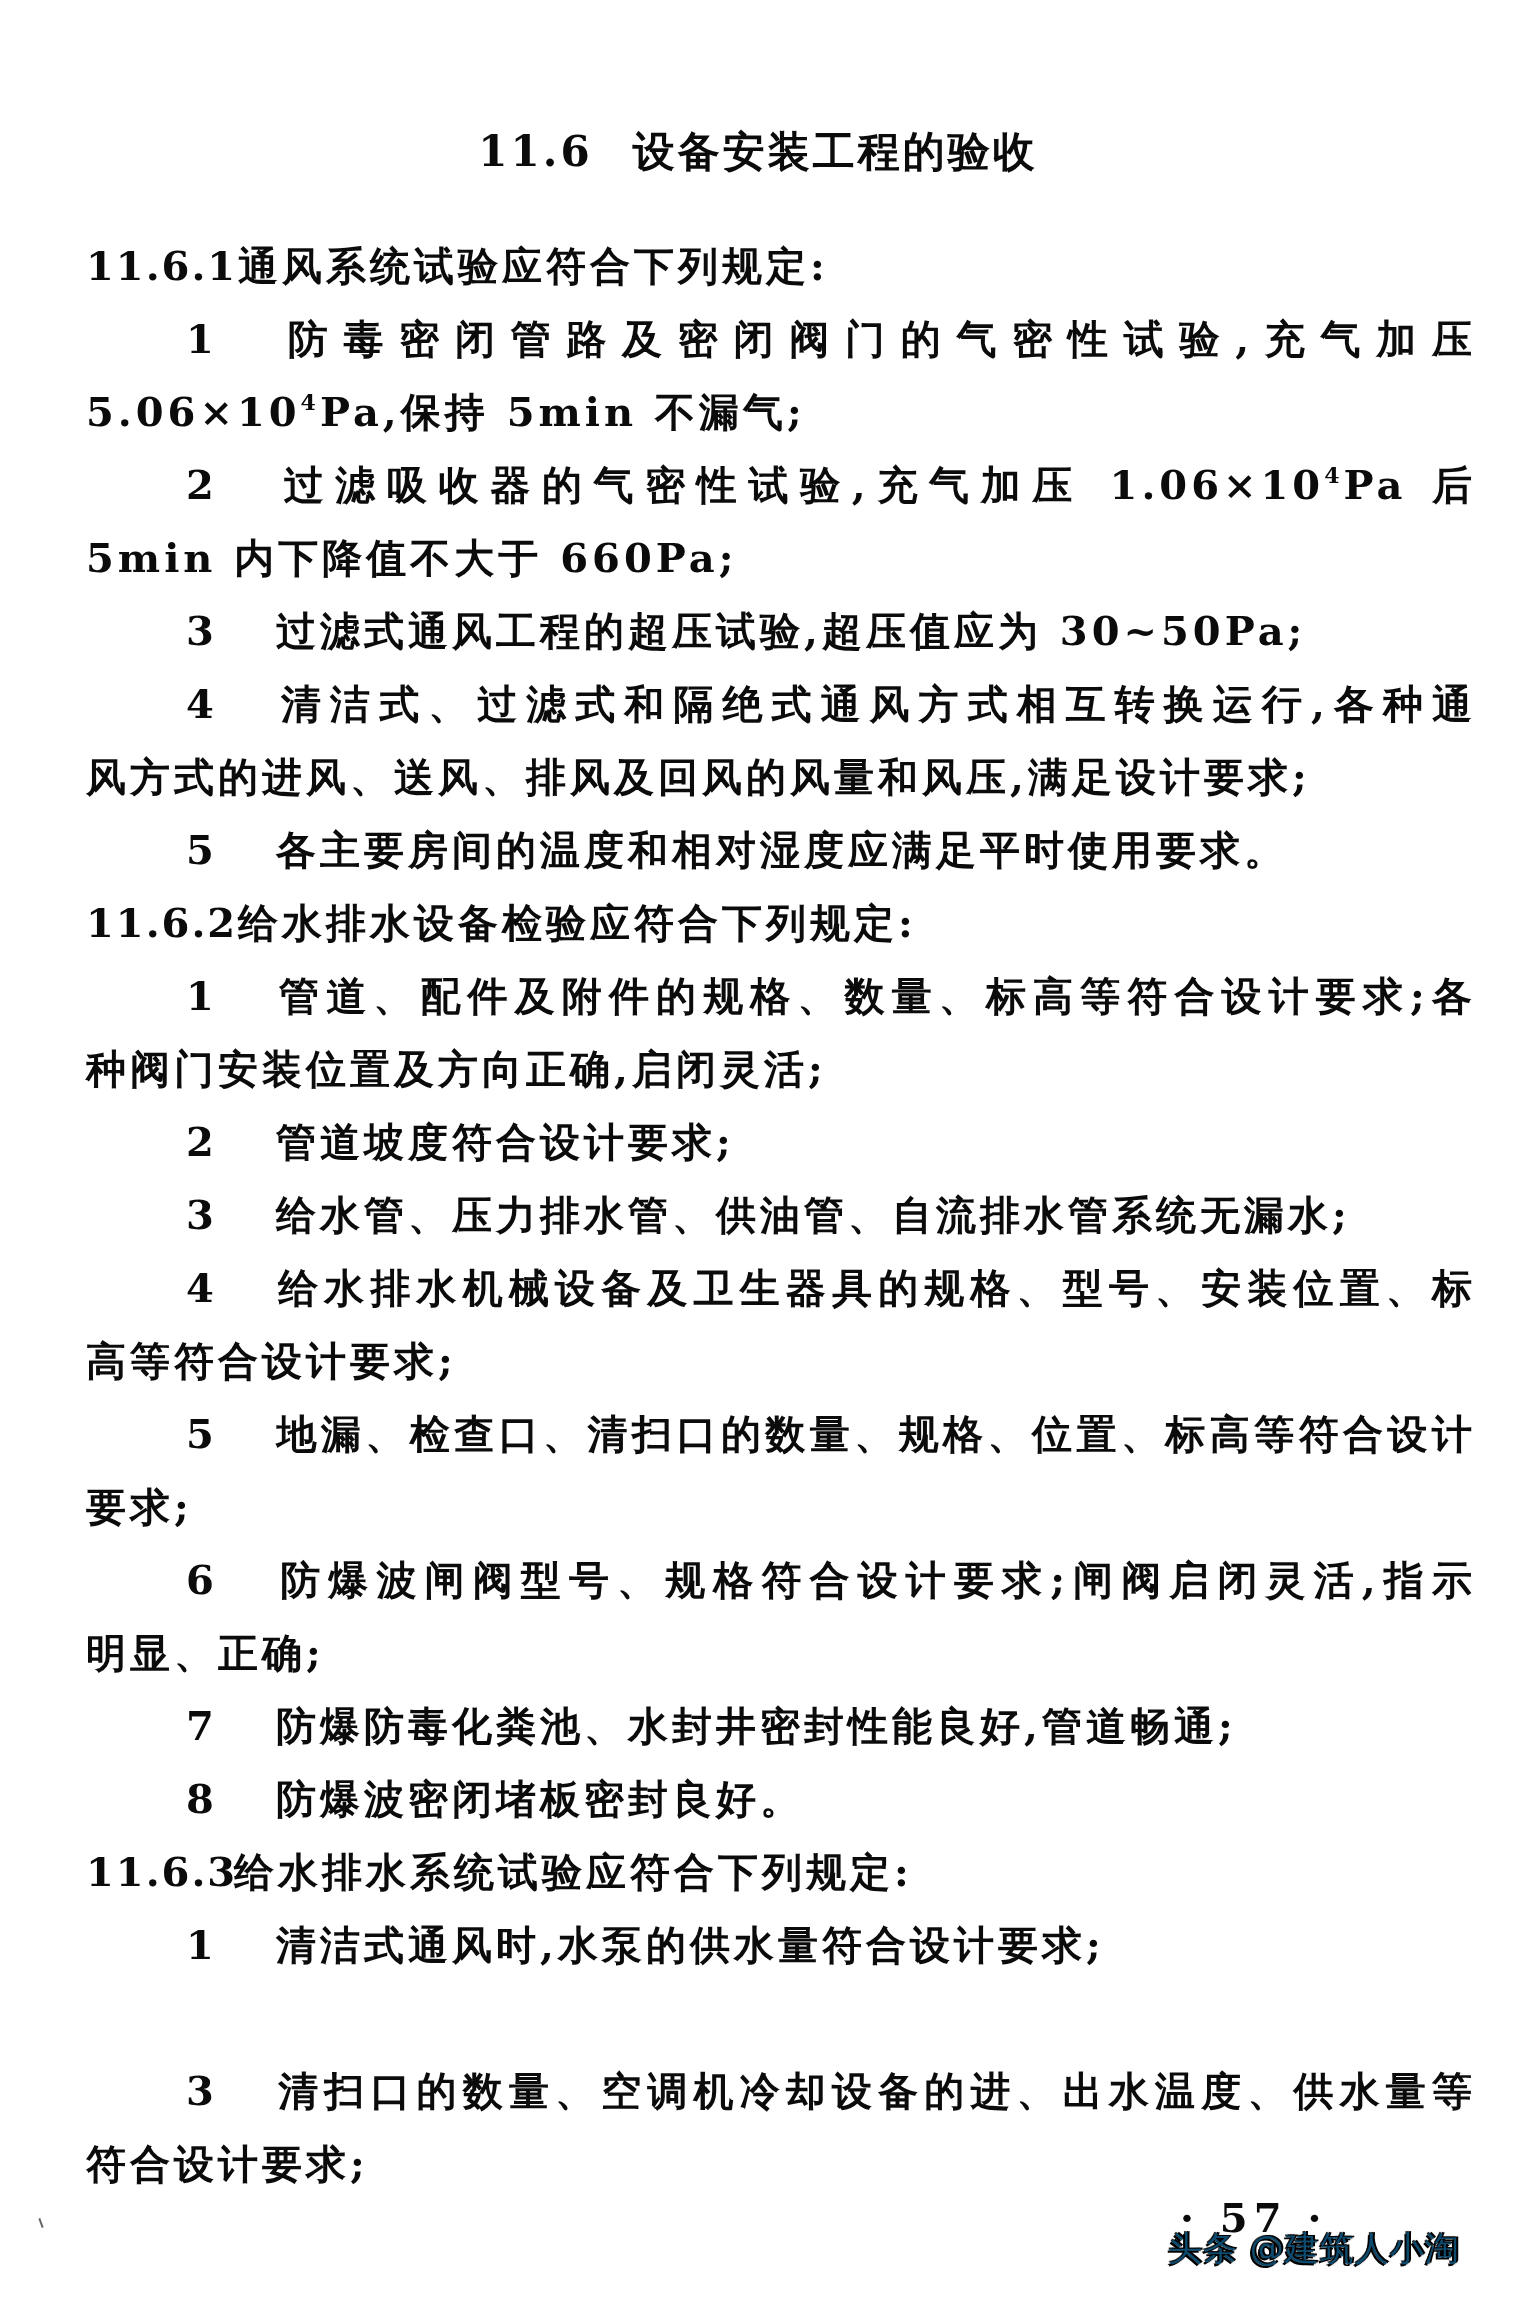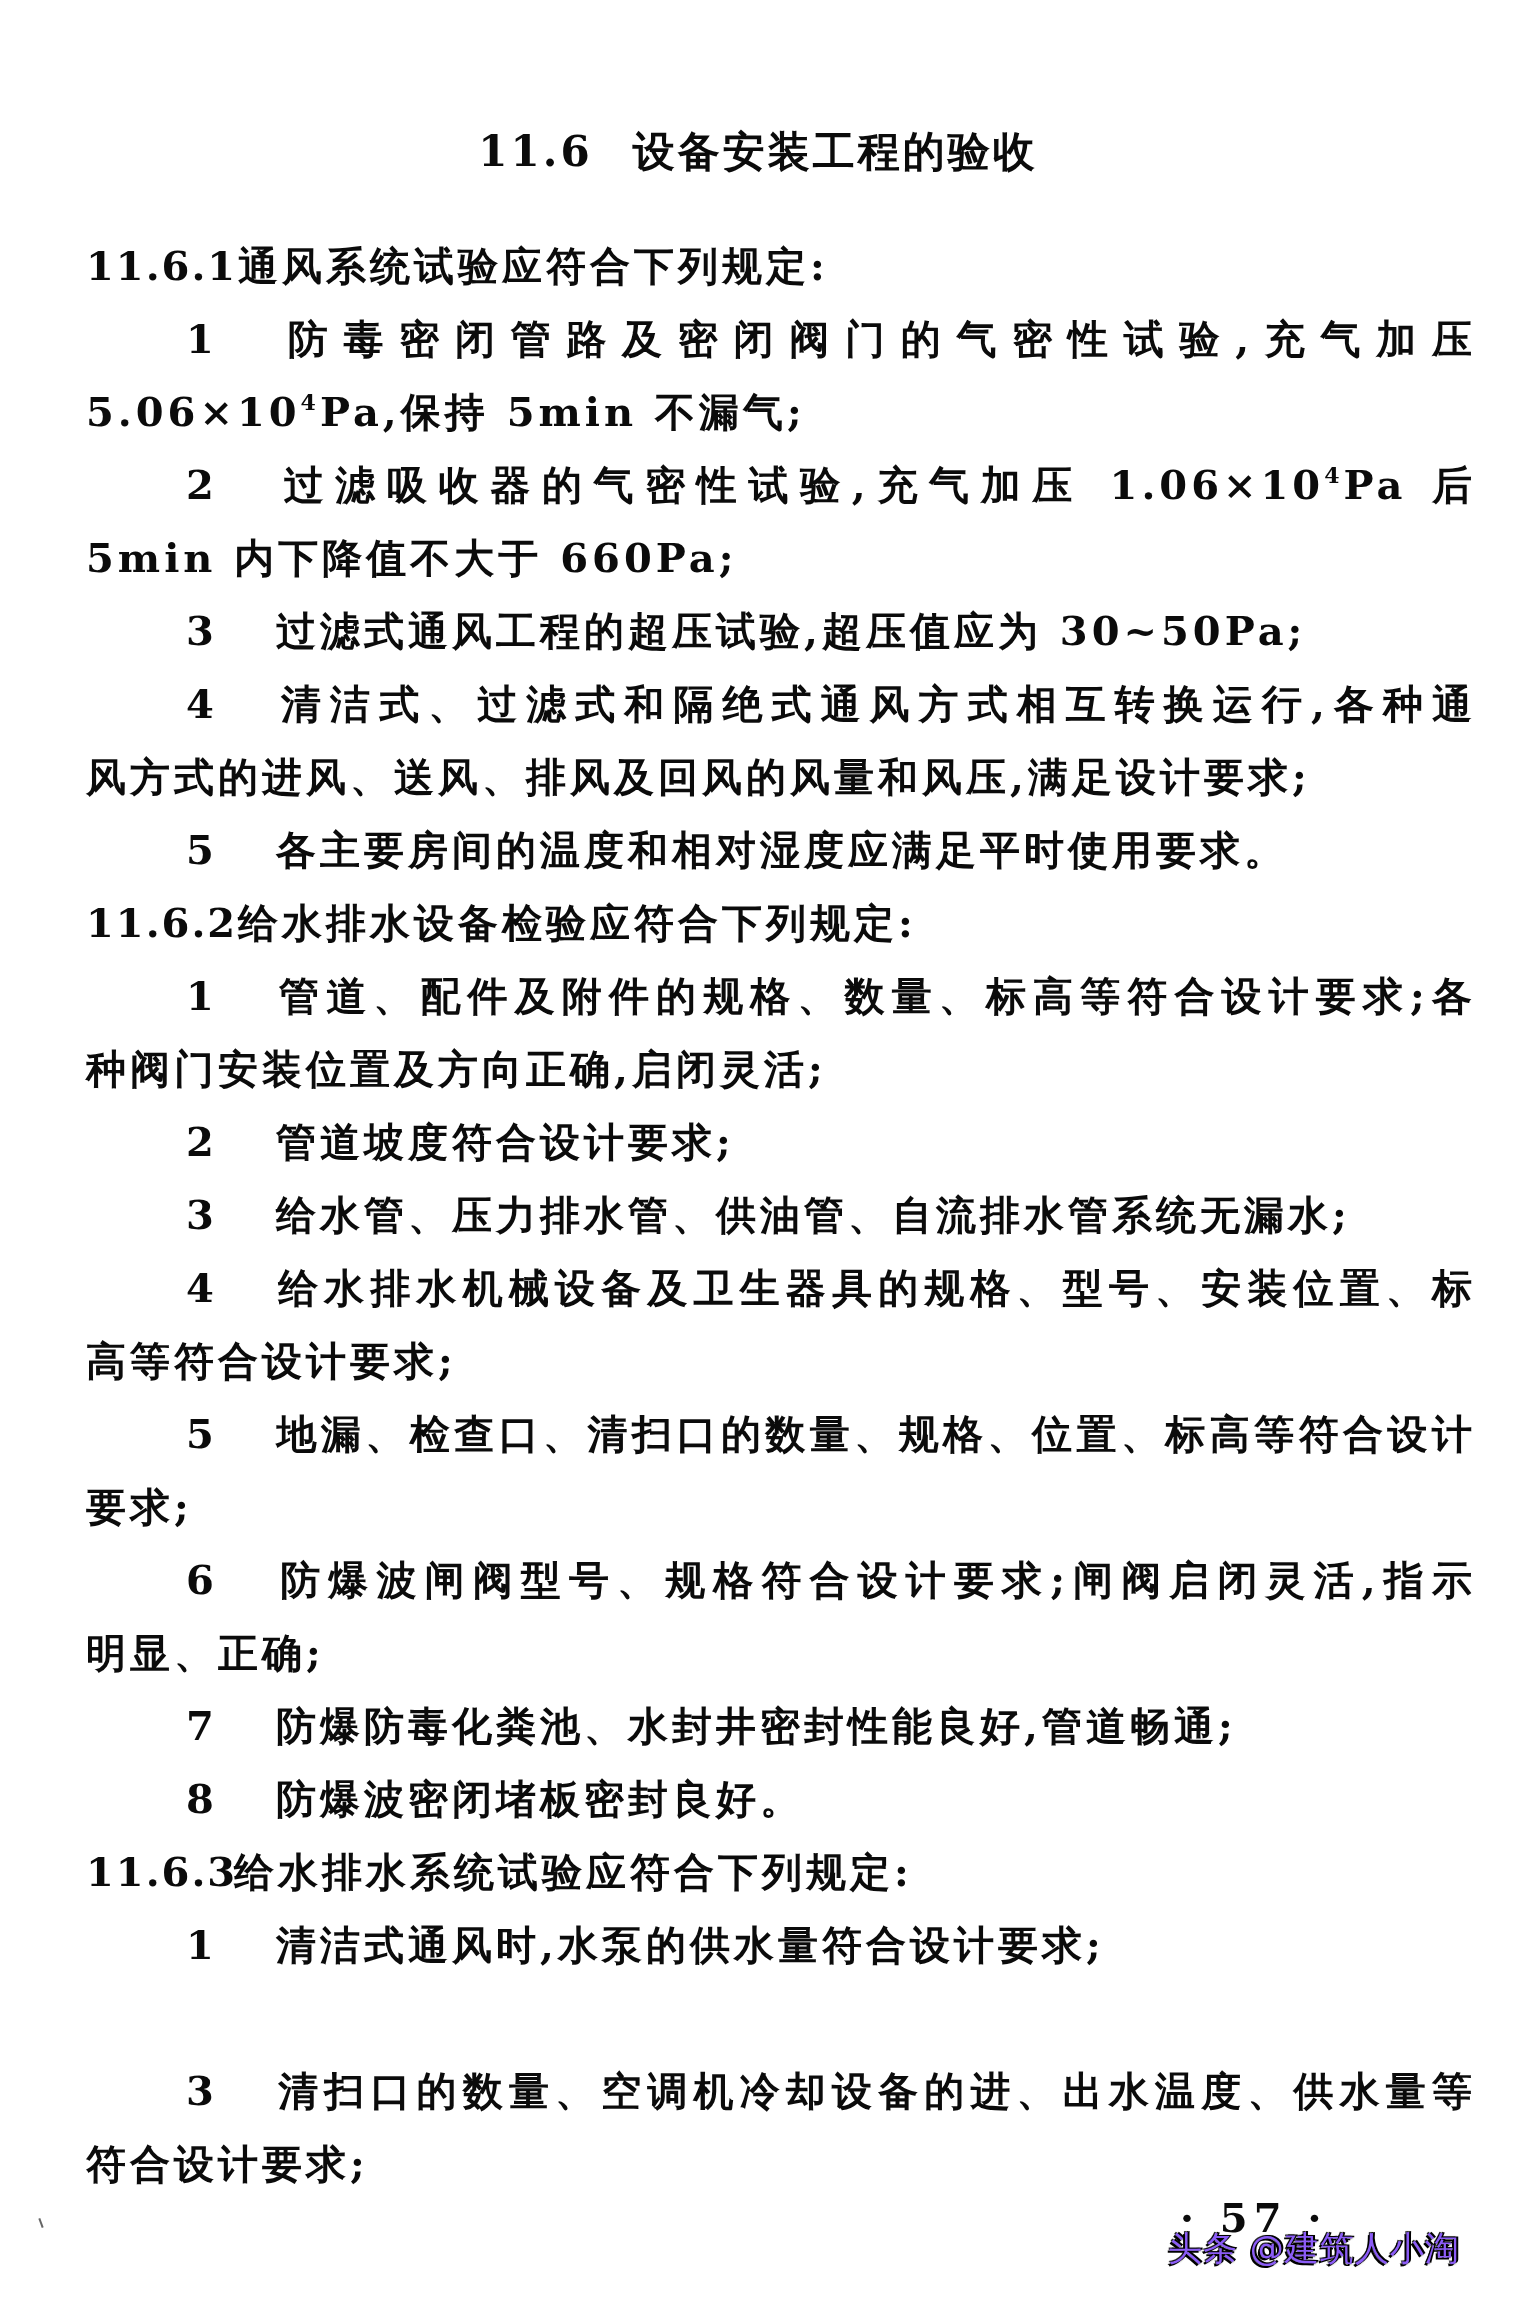--- a/index.html
+++ b/index.html
@@ -21,21 +21,21 @@
   .line.justify { text-align: justify; text-align-last: justify; }
   .line .clause-num { display: inline-block; width: 112px; letter-spacing: 2px; }
   .line .item-num { display: inline-block; width: 90px; margin-left: 100px; }
   sup { font-size: 22px; vertical-align: 16px; line-height: 0; }
   .page-number {
     position: absolute; left: 1180px; top: 2198px; font-size: 40px; font-weight: bold;
     letter-spacing: 6px; line-height: 40px;
   }
   .watermark {
     position: absolute; left: 1168px; top: 2226px; font-family: "DejaVu Sans", sans-serif;
-    font-size: 34px; color: #8b5cf6; line-height: 44px;
+    font-size: 34px; color: #0c4a6e; line-height: 44px;
     text-shadow: -2px 2px 0 #000, 2px -1px 0 #000, 0 0 2px #000, -1px -1px 0 #333;
     letter-spacing: 1px;
   }
   .stray-mark { position: absolute; left: 40px; top: 2218px; width: 2px; height: 10px; background: #666; transform: rotate(-20deg); }
 </style>
 </head>
 <body>
 
 <div class="page">
   <div class="title">

